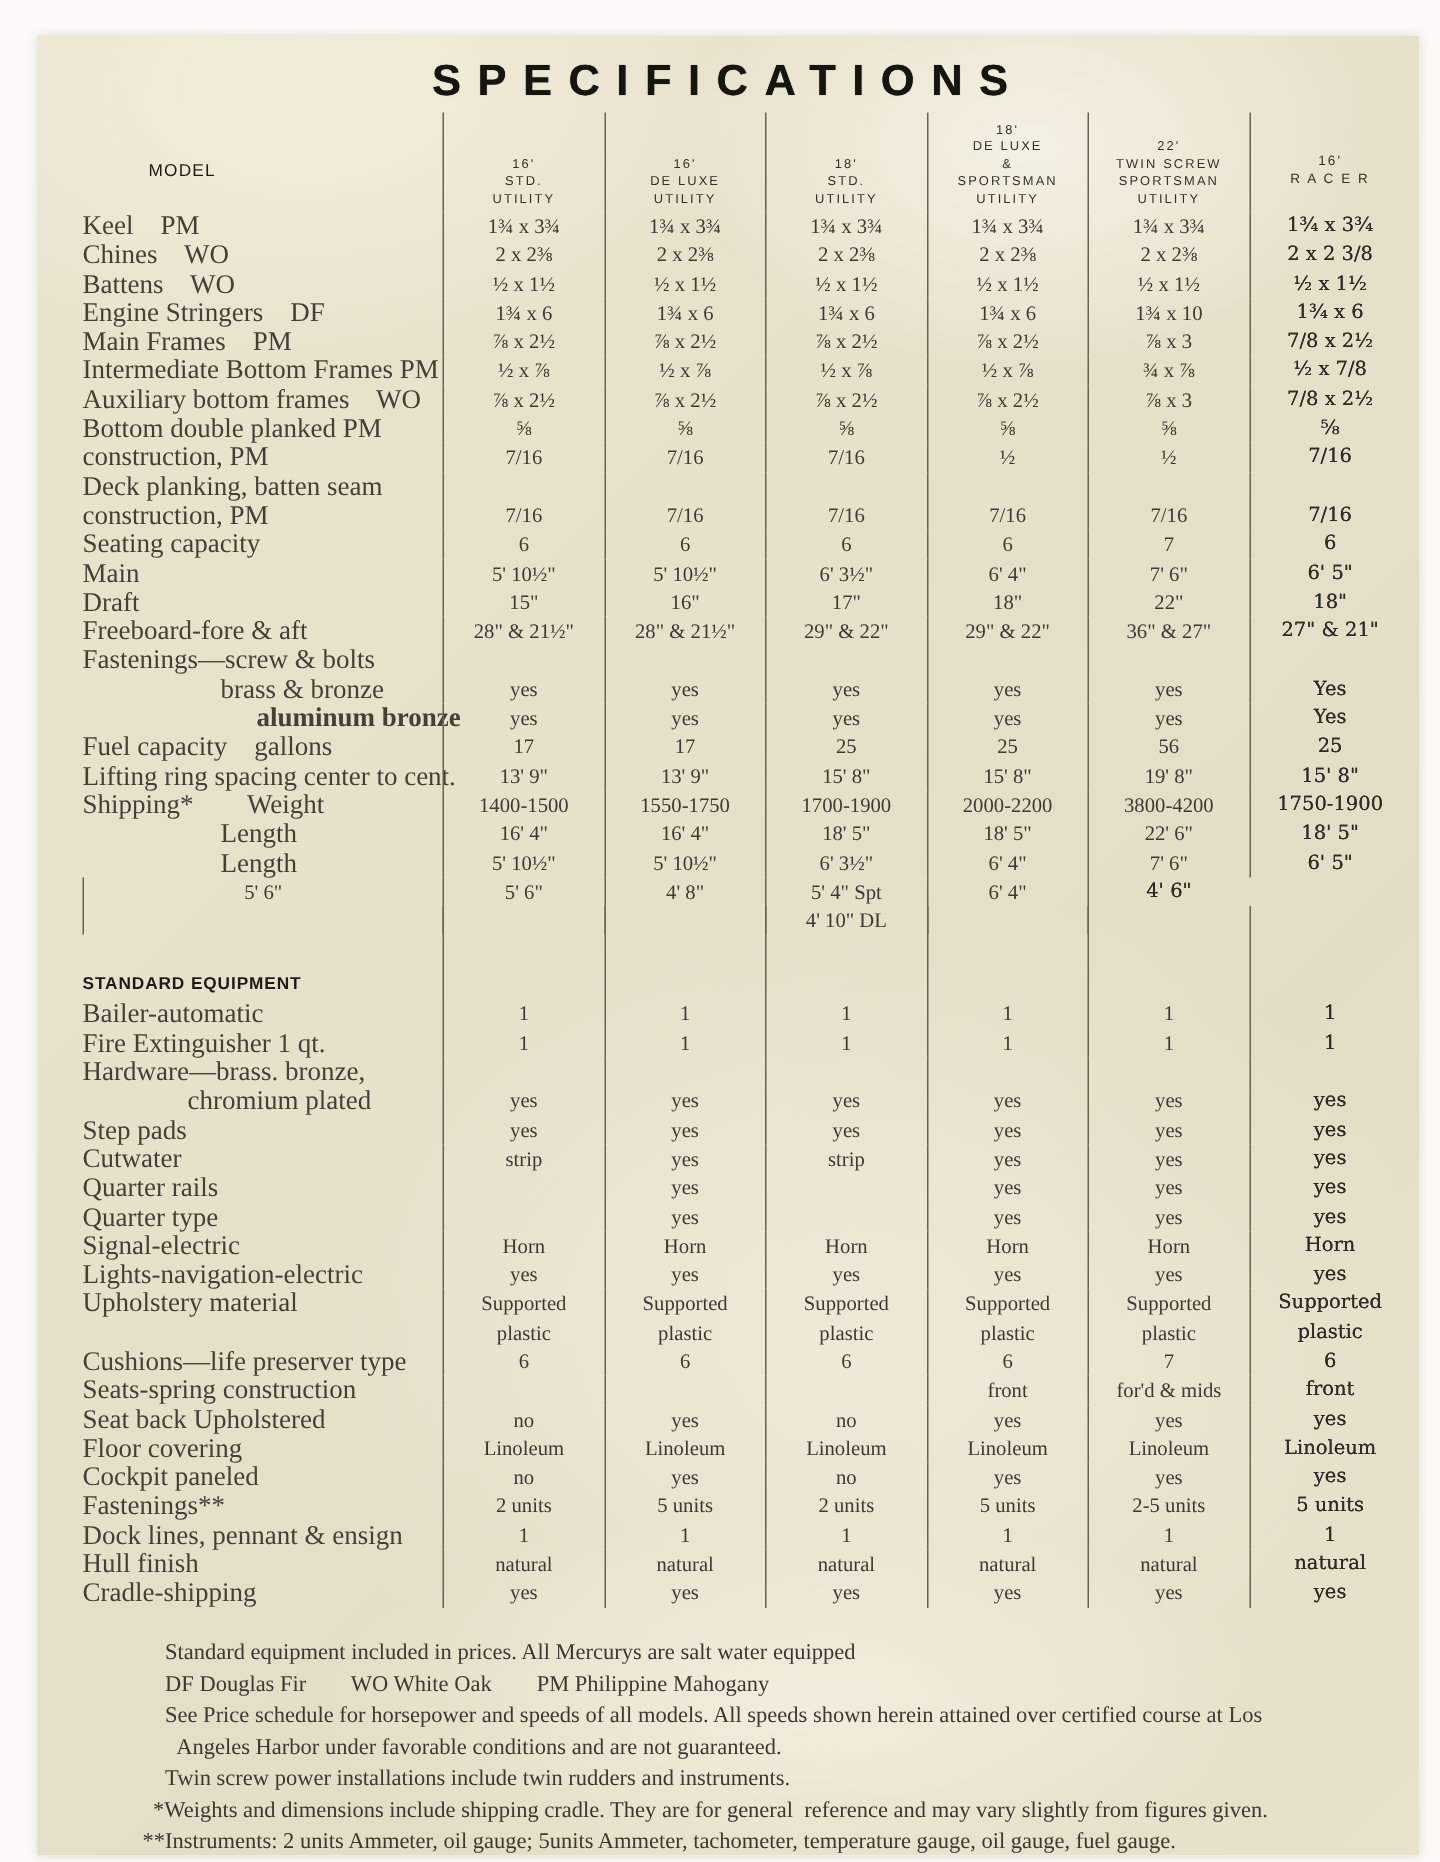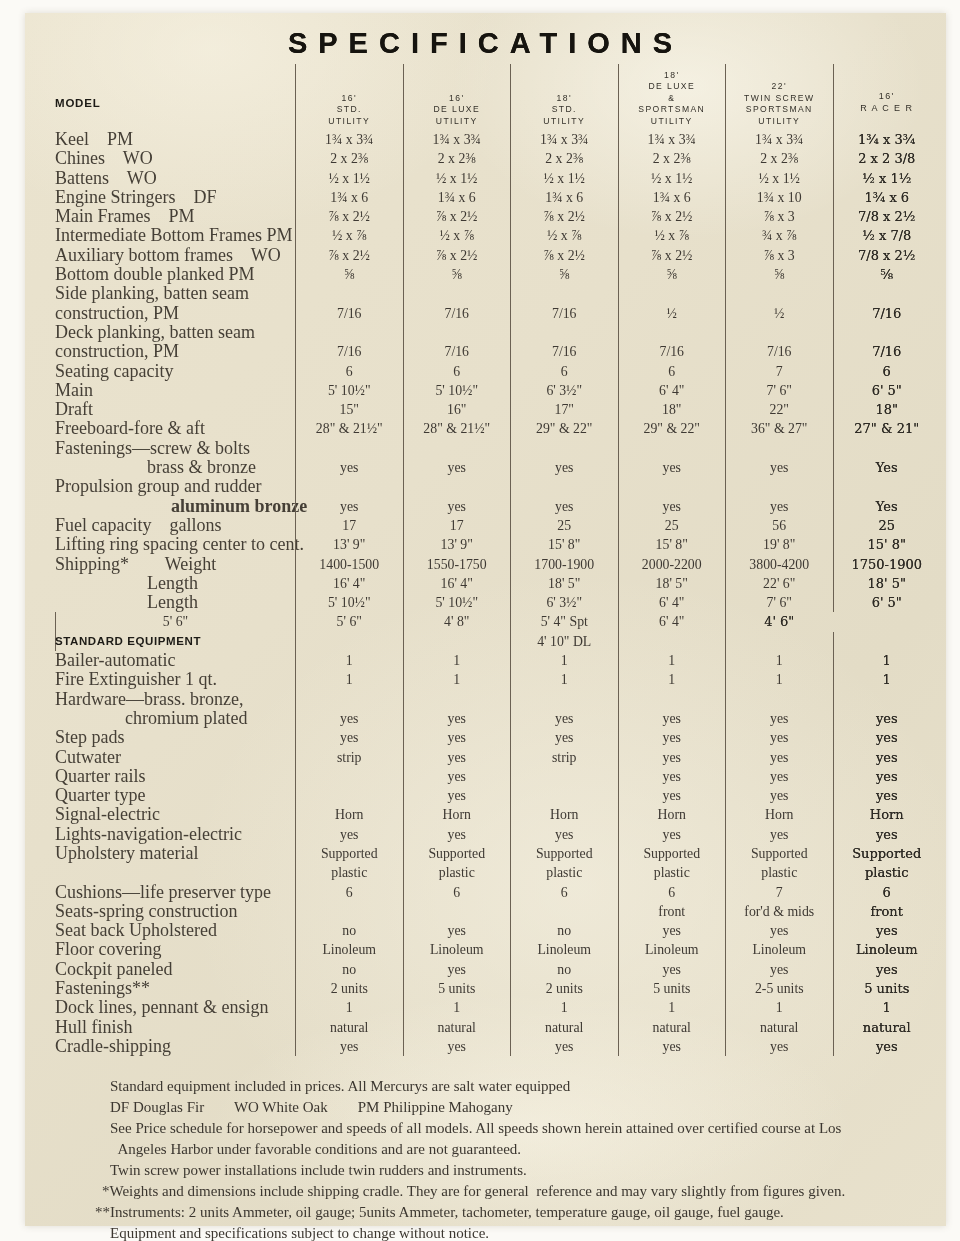--- a/index.html
+++ b/index.html
@@ -3,21 +3,21 @@
 <meta charset="utf-8">
 <style>
   html,body{margin:0;padding:0;}
   body{
     width:960px;height:1241px;position:relative;
     background:#fbfaf6;
     font-family:"Liberation Serif", serif;
     overflow:hidden;
   }
   .page{
-    position:absolute;left:25px;top:13px;width:921px;height:1213px;
+    position:absolute;left:25px;top:24px;width:921px;height:1213px;
     background:
       radial-gradient(ellipse 340px 220px at 72% 6%, rgba(255,253,244,.55), transparent 70%),
       radial-gradient(ellipse 420px 260px at 20% 3%, rgba(252,248,234,.5), transparent 70%),
       radial-gradient(ellipse 520px 420px at 60% 72%, rgba(248,244,230,.55), transparent 75%),
       radial-gradient(ellipse 430px 180px at 55% 92%, rgba(250,246,232,.6), transparent 75%),
       linear-gradient(135deg,#eae3ce 0%,#e7e0cb 40%,#e3dcc6 70%,#e8e1cc 100%);
     box-shadow:0 0 7px rgba(90,80,60,.18);
   }
   .title{
     text-align:center;margin-top:14px;
@@ -48,26 +48,26 @@
   .thead .trow{min-height:66px;}
   .thead .vcell{
     display:flex;flex-direction:column;justify-content:flex-end;
     font-family:"Liberation Sans", sans-serif;font-weight:normal;
     font-size:8.6px;letter-spacing:1.4px;line-height:11.5px;
     color:#34312a;padding-bottom:3px;white-space:pre-line;
   }
   .thead .vcell.c5{padding-bottom:16px;font-size:9px;text-shadow:none;}
   .model{
     display:flex;align-items:flex-end;padding-bottom:17px;
-    font-family:"Liberation Sans", sans-serif;font-weight:bold;
-    font-size:11.5px;letter-spacing:.8px;color:#1d1b16;
+    font-family:"Liberation Sans", sans-serif;font-weight:normal;
+    font-size:11.5px;letter-spacing:.8px;color:#1d1b16;margin-left:44px;
   }
   .section .lbl{
     font-family:"Liberation Sans", sans-serif;font-weight:bold;
-    font-size:11.5px;letter-spacing:.6px;color:#1d1b16;
+    font-size:11.5px;letter-spacing:.6px;color:#1d1b16;margin-top:43px;
   }
   .overflow-row{height:19.3px;min-height:19.3px;}
   .overflow-row .vcell{overflow:visible;}
   
   .footnotes{
     margin:20px 0 0 85px;width:852px;
     font-size:15px;line-height:21px;color:#3c3730;
   }
   .fnote{white-space:pre-wrap;}
   .hang1{margin-left:-8px;}
@@ -172,29 +172,20 @@
         <div class="trow ">
           <div class="lbl">Bottom double planked PM</div>
           <div class="vcell c0">⅝</div>
           <div class="vcell c1">⅝</div>
           <div class="vcell c2">⅝</div>
           <div class="vcell c3">⅝</div>
           <div class="vcell c4">⅝</div>
           <div class="vcell c5">⅝</div>
         </div>
         <div class="trow ">
-          <div class="lbl">Side planking, batten seam</div>
-          <div class="vcell c0"></div>
-          <div class="vcell c1"></div>
-          <div class="vcell c2"></div>
-          <div class="vcell c3"></div>
-          <div class="vcell c4"></div>
-          <div class="vcell c5"></div>
-        </div>
-        <div class="trow ">
           <div class="lbl">construction, PM</div>
           <div class="vcell c0">7/16</div>
           <div class="vcell c1">7/16</div>
           <div class="vcell c2">7/16</div>
           <div class="vcell c3">½</div>
           <div class="vcell c4">½</div>
           <div class="vcell c5">7/16</div>
         </div>
         <div class="trow ">
           <div class="lbl">Deck planking, batten seam</div>
@@ -260,29 +251,20 @@
           <div class="vcell c5"></div>
         </div>
         <div class="trow ">
           <div class="lbl" style="padding-left: 92px;">brass &amp; bronze</div>
           <div class="vcell c0">yes</div>
           <div class="vcell c1">yes</div>
           <div class="vcell c2">yes</div>
           <div class="vcell c3">yes</div>
           <div class="vcell c4">yes</div>
           <div class="vcell c5">Yes</div>
-        </div>
-        <div class="trow ">
-          <div class="lbl">Propulsion group and rudder</div>
-          <div class="vcell c0"></div>
-          <div class="vcell c1"></div>
-          <div class="vcell c2"></div>
-          <div class="vcell c3"></div>
-          <div class="vcell c4"></div>
-          <div class="vcell c5"></div>
         </div>
         <div class="trow ">
           <div class="lbl" style="padding-left: 116px; font-weight: bold;">aluminum bronze</div>
           <div class="vcell c0">yes</div>
           <div class="vcell c1">yes</div>
           <div class="vcell c2">yes</div>
           <div class="vcell c3">yes</div>
           <div class="vcell c4">yes</div>
           <div class="vcell c5">Yes</div>
         </div>

